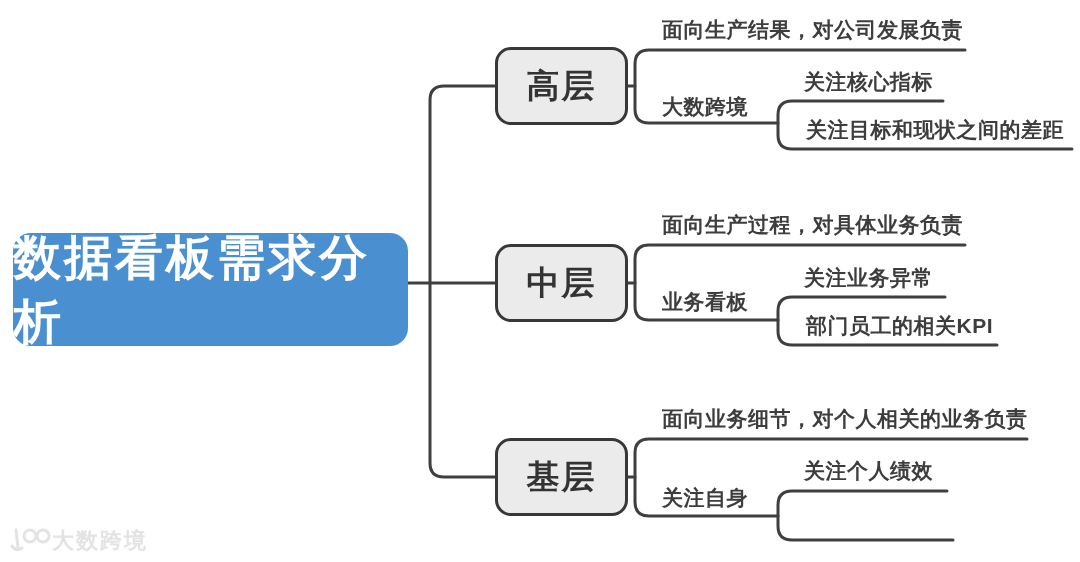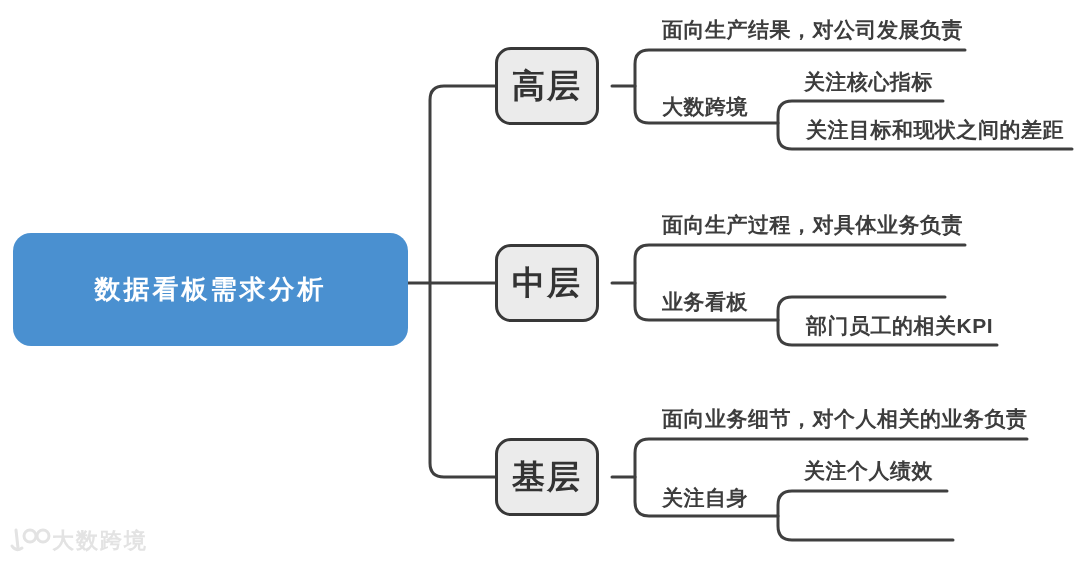--- a/index.html
+++ b/index.html
@@ -17,25 +17,25 @@
   body{font-family:"Liberation Sans","DejaVu Sans",sans-serif;}
   .stage{
     position:relative;width:1080px;height:562px;background:var(--bg);overflow:hidden;
   }
   svg.links{position:absolute;left:0;top:0;width:1080px;height:562px;}
   svg.links path{stroke:var(--line);stroke-width:3;fill:none;stroke-linecap:round;stroke-linejoin:round;}
   .root-topic{
     position:absolute;left:13px;top:233px;width:395px;height:113px;
     background:var(--accent);border-radius:18px;
     display:flex;align-items:center;justify-content:center;
-    color:#fff;font-size:26px;font-weight:700;letter-spacing:3px;
+    color:#fff;font-size:48px;font-weight:700;letter-spacing:3px;
     cursor:default;
   }
   .branch-box{
-    position:absolute;left:495px;width:104px;height:78px;
+    position:absolute;left:495px;width:133px;height:78px;
     background:var(--box-fill);border:3.5px solid var(--box-border);border-radius:16px;
     display:flex;align-items:center;justify-content:center;
     color:var(--box-text);font-size:33px;font-weight:700;letter-spacing:2px;
     cursor:default;
   }
   .b1{top:47px}.b2{top:244px}.b3{top:438px}
   .txt{
     position:absolute;font-size:21px;font-weight:600;color:var(--node-text);
     white-space:nowrap;letter-spacing:0.5px;line-height:24px;cursor:default;
   }
@@ -76,20 +76,21 @@
   <div class="branch-box b2">中层</div>
   <div class="branch-box b3">基层</div>
 
   <div class="txt" style="left:662px;top:18px">面向生产结果，对公司发展负责</div>
   <div class="txt" style="left:662px;top:95px">大数跨境</div>
   <div class="txt" style="left:804px;top:70px">关注核心指标</div>
   <div class="txt" style="left:806px;top:118px">关注目标和现状之间的差距</div>
 
   <div class="txt" style="left:662px;top:213px">面向生产过程，对具体业务负责</div>
   <div class="txt" style="left:662px;top:290px">业务看板</div>
+  <div class="txt" style="left:804px;top:266px">关注业务异常</div>
   <div class="txt" style="left:806px;top:314px">部门员工的相关KPI</div>
 
   <div class="txt" style="left:662px;top:407px">面向业务细节，对个人相关的业务负责</div>
   <div class="txt" style="left:662px;top:486px">关注自身</div>
   <div class="txt" style="left:804px;top:459px">关注个人绩效</div>
 
   <div class="watermark">
     <svg class="wm-logo" width="44" height="30" viewBox="0 0 44 30">
       <path d="M8 4 L10 22"></path>
       <path d="M4 20 Q8 26 14 22"></path>

